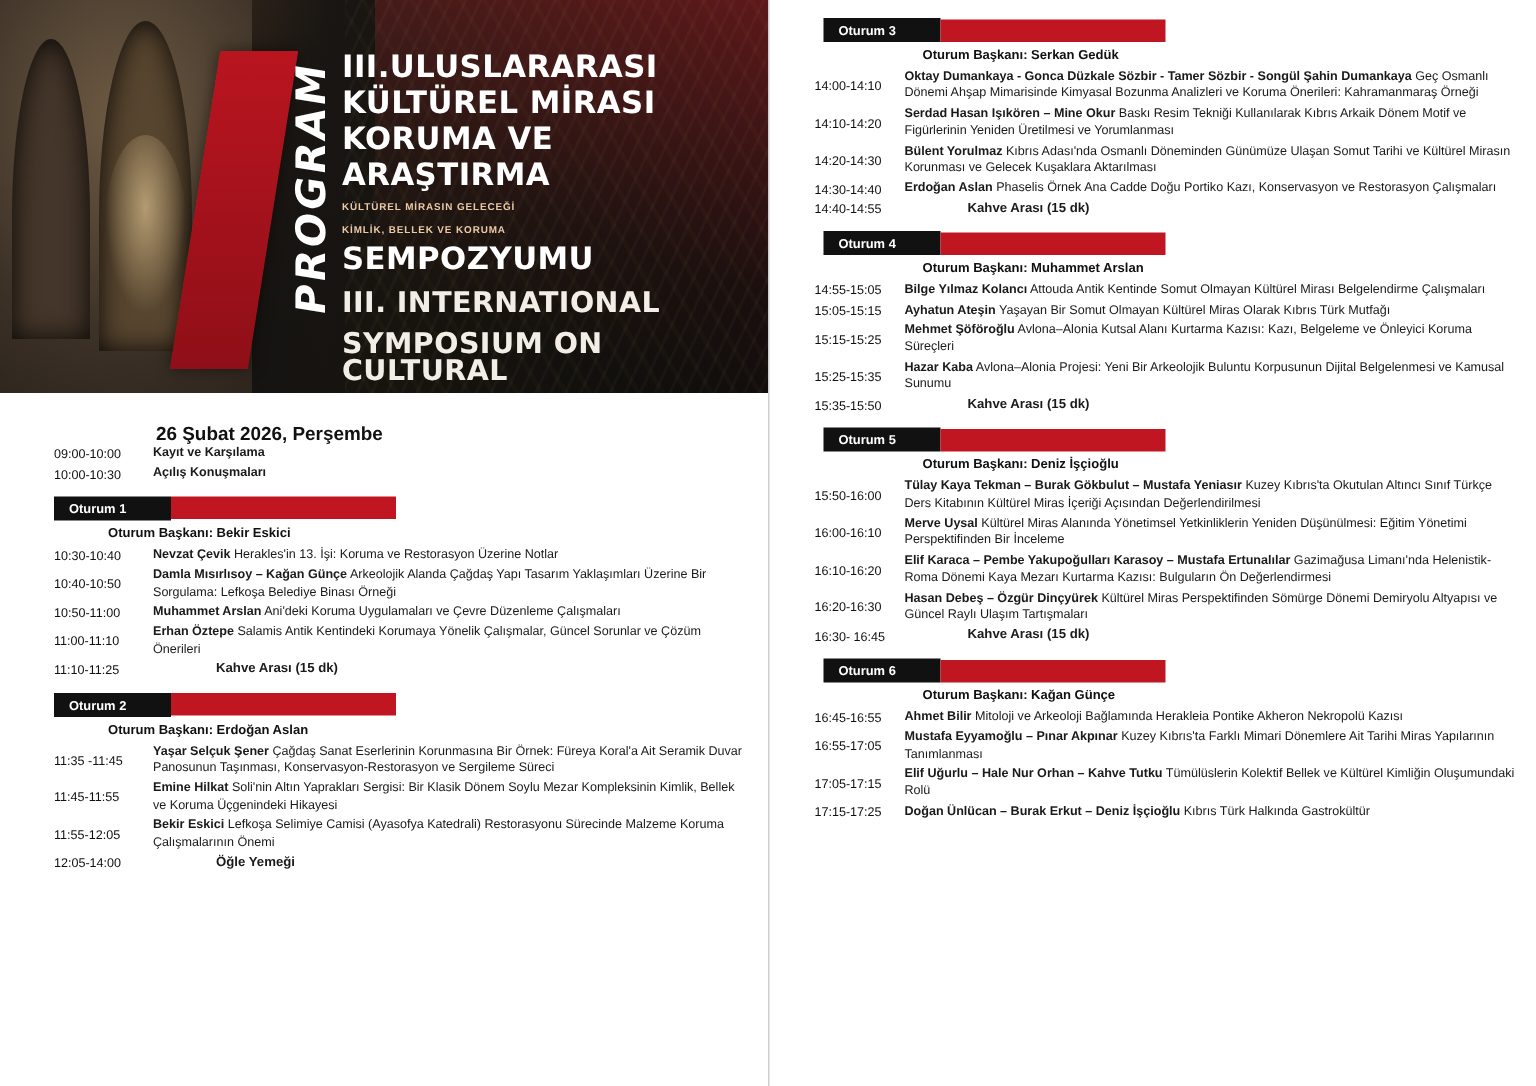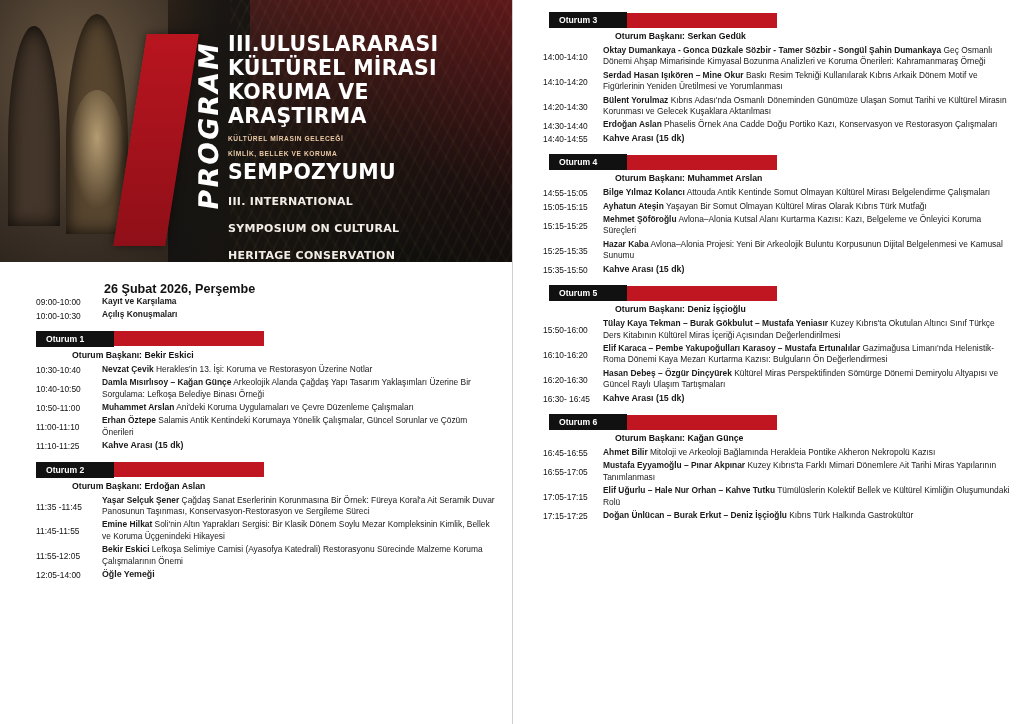--- a/index.html
+++ b/index.html
@@ -86,21 +86,21 @@
     font-weight:bold; font-size:20.5px; line-height:24px;
     letter-spacing:.3px; text-transform:uppercase;
   }
   .sub-badge {
     margin:6px 0 2px 0; font-size:6.6px; line-height:9px; color:#e9c9a7;
     letter-spacing:.6px; font-weight:bold;
   }
   .t-en {
     margin-top:9px;
     font-family:"DejaVu Sans", sans-serif;
-    font-weight:bold; font-size:11px; line-height:18px;
+    font-weight:bold; font-size:19px; line-height:18px;
     letter-spacing:.3px; text-transform:uppercase; color:#f2ede6;
   }
 
   .date-line {
     margin:20px 0 0 104px;
     font-size:12.6px; font-weight:bold; color:#111;
   }
 
   
   .col-inner { padding:0 12px 0 12px; }
@@ -127,21 +127,21 @@
     min-width:78px;
   }
   .bar-red {
     background:#c01621; width:150px; height:15px;
   }
   .chair {
     font-size:8.7px; font-weight:bold; margin:3px 0 4px 0;
   }
   .left-col .chair { margin-left:60px; }
   .right-col .chair { margin-left:90px; }
-  .break .detail { font-weight:bold; font-size:8.8px; }
+  .break .detail { font-weight:bold; font-size:8.8px;margin-left:42px; }
 
   .name { font-weight:bold; }
 
   
   .right-col {
     width:512px; height:724px; position:relative;
     border-left:1px solid #cfcfcf;
     padding-top:2px;
   }
   .right-col .row .time { width:60px; min-width:60px; margin-left:18px; }
@@ -297,20 +297,24 @@
         <div class="session-bar">
           <div class="bar-black">Oturum 5</div>
           <div class="bar-red"></div>
         </div>
         <div class="chair">Oturum Başkanı: Deniz İşçioğlu</div>
         <div class="row">
           <div class="time">15:50-16:00</div>
           <div class="detail"><span class="name">Tülay Kaya Tekman – Burak Gökbulut – Mustafa Yeniasır</span><span> Kuzey Kıbrıs'ta Okutulan Altıncı Sınıf Türkçe Ders Kitabının Kültürel Miras İçeriği Açısından Değerlendirilmesi</span></div>
         </div>
         <div class="row">
+          <div class="time">16:00-16:10</div>
+          <div class="detail"><span class="name">Merve Uysal</span><span> Kültürel Miras Alanında Yönetimsel Yetkinliklerin Yeniden Düşünülmesi: Eğitim Yönetimi Perspektifinden Bir İnceleme</span></div>
+        </div>
+        <div class="row">
           <div class="time">16:10-16:20</div>
           <div class="detail"><span class="name">Elif Karaca – Pembe Yakupoğulları Karasoy – Mustafa Ertunalılar</span><span> Gazimağusa Limanı'nda Helenistik-Roma Dönemi Kaya Mezarı Kurtarma Kazısı: Bulguların Ön Değerlendirmesi</span></div>
         </div>
         <div class="row">
           <div class="time">16:20-16:30</div>
           <div class="detail"><span class="name">Hasan Debeş – Özgür Dinçyürek</span><span> Kültürel Miras Perspektifinden Sömürge Dönemi Demiryolu Altyapısı ve Güncel Raylı Ulaşım Tartışmaları</span></div>
         </div>
         <div class="row break">
           <div class="time">16:30- 16:45</div>
           <div class="detail"><span class="name">Kahve Arası (15 dk)</span></div>

